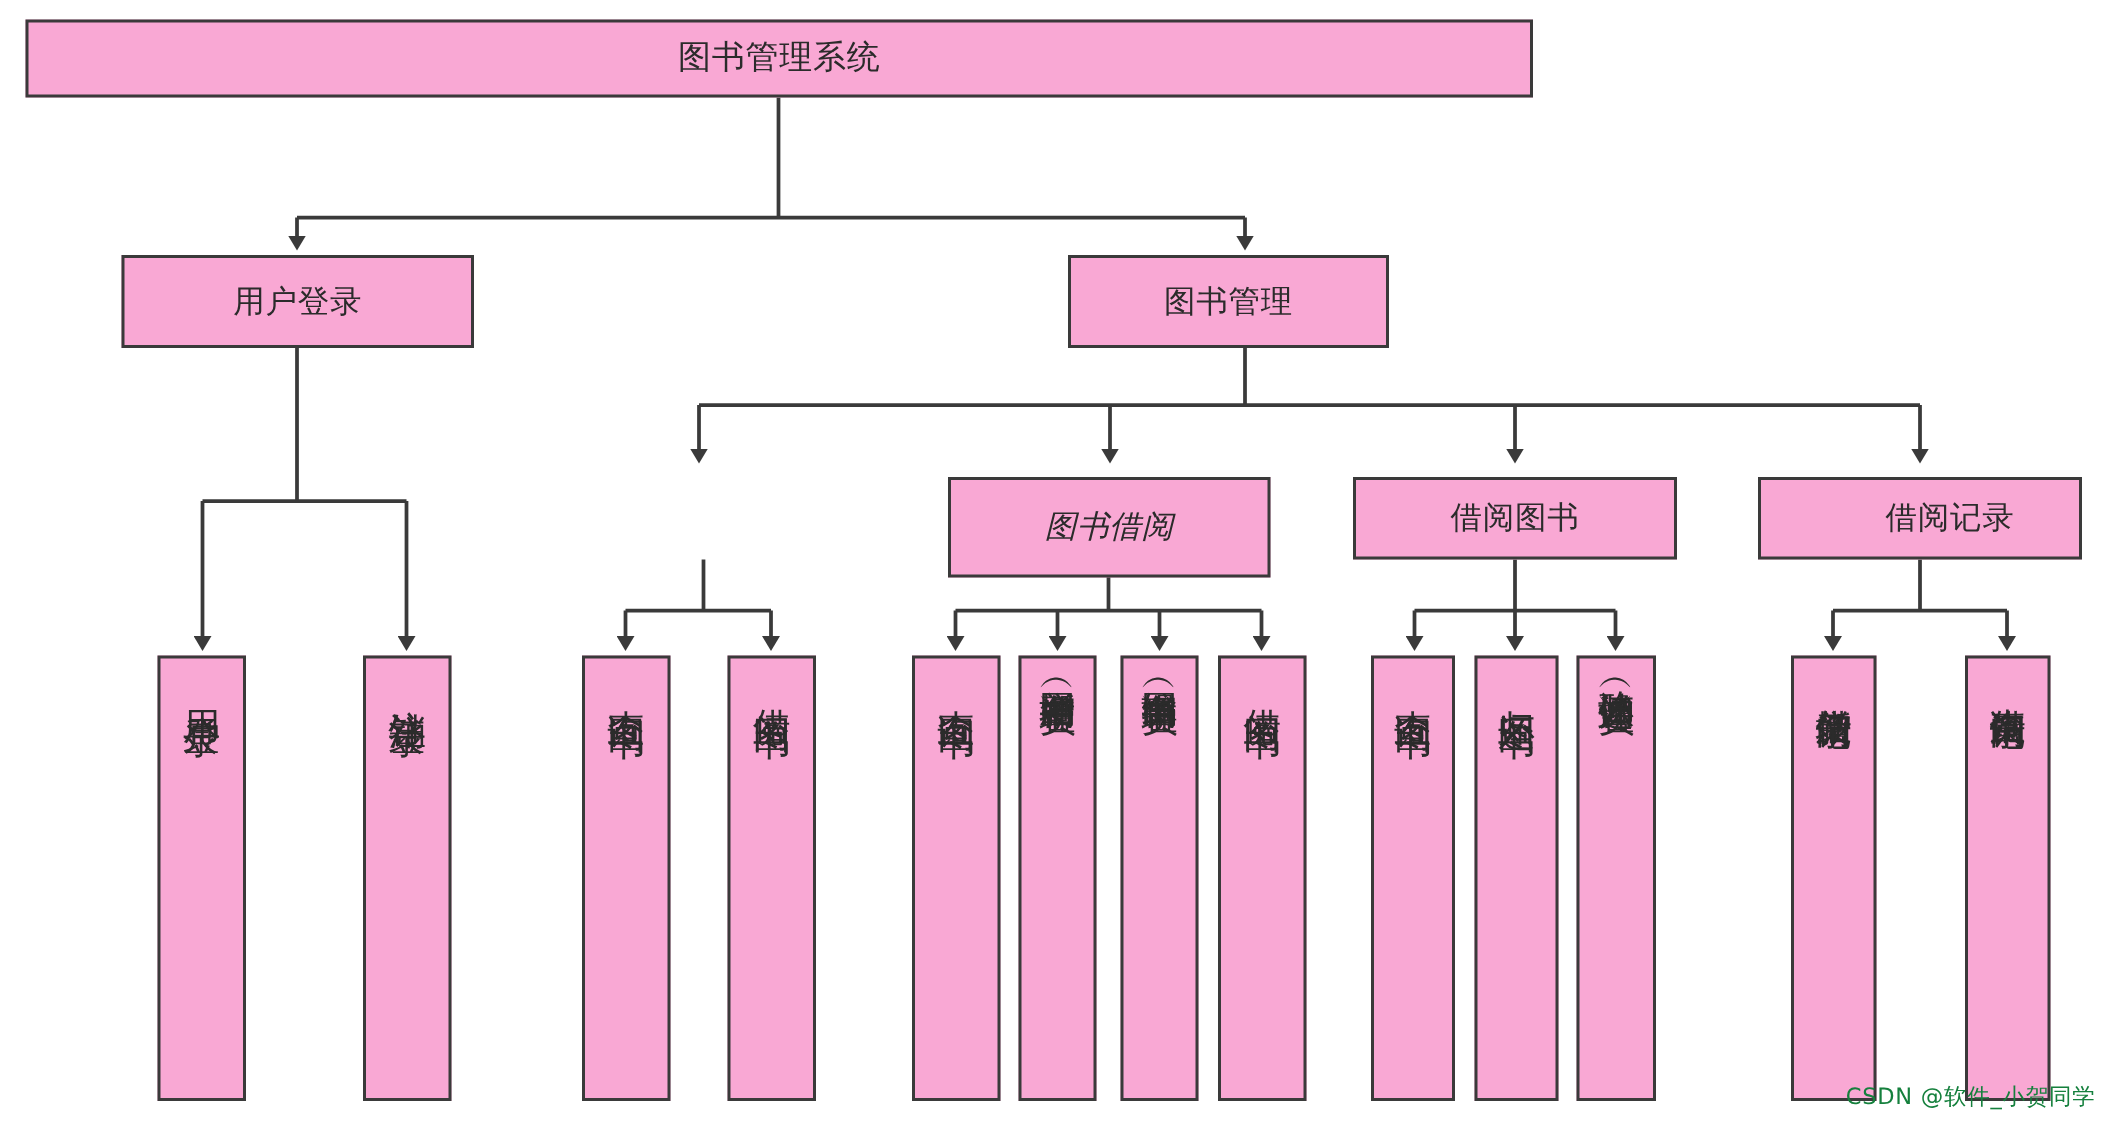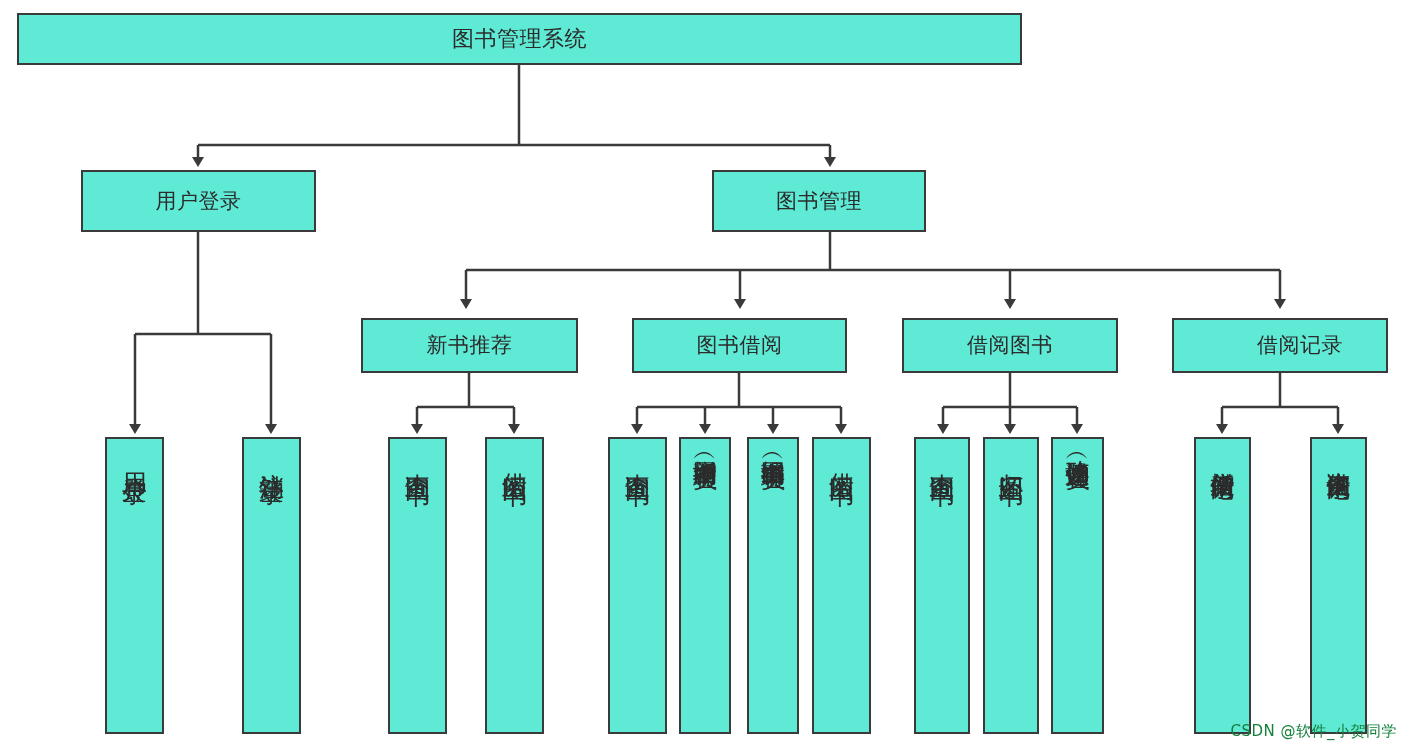--- a/index.html
+++ b/index.html
@@ -22,21 +22,21 @@
     position: absolute;
     left: 0;
     top: 0;
     width: 1405px;
     height: 747px;
     pointer-events: none;
   }
   .node {
     position: absolute;
     box-sizing: border-box;
-    background: #5eead4;
+    background: #f9a8d4;
     border: 2.5px solid #3a3a3a;
     display: flex;
     align-items: center;
     justify-content: center;
     color: #2b2b2b;
     line-height: 1.18;
   }
   .node .label {
     display: block;
     text-align: center;
@@ -141,24 +141,21 @@
     <span class="label">图书管理系统</span>
   </div>
 
   <div class="node horiz" style="left:81px; top:170px; width:235px; height:62px;">
     <span class="label">用户登录</span>
   </div>
   <div class="node horiz" style="left:712px; top:170px; width:214px; height:62px;">
     <span class="label">图书管理</span>
   </div>
 
-  <div class="node horiz" style="left:361px; top:318px; width:217px; height:55px;">
-    <span class="label">新书推荐</span>
-  </div>
-  <div class="node horiz" style="left:632px; top:318px; width:215px; height:55px;">
+  <div class="node horiz" style="left:632px; top:318px; width:215px; height:67px;font-style:italic;">
     <span class="label">图书借阅</span>
   </div>
   <div class="node horiz" style="left:902px; top:318px; width:216px; height:55px;">
     <span class="label">借阅图书</span>
   </div>
   <div class="node horiz" style="left:1172px; top:318px; width:216px; height:55px;padding-left:40px;">
     <span class="label">借阅记录</span>
   </div>
 
   <div class="node vert" style="left:105px; top:437px; width:59px; height:297px;">

